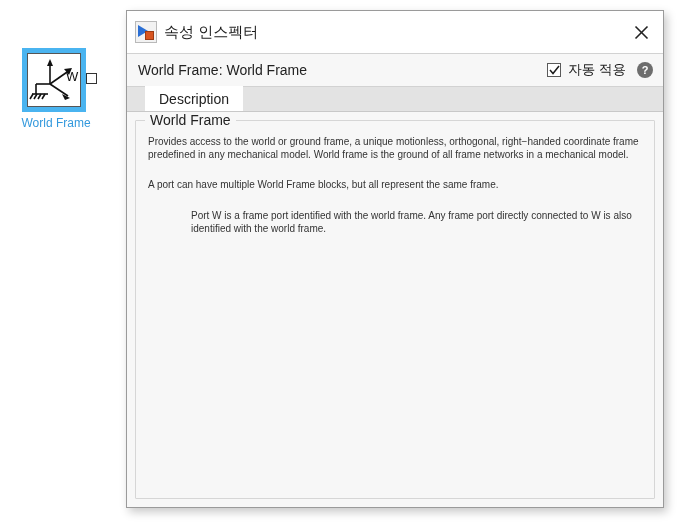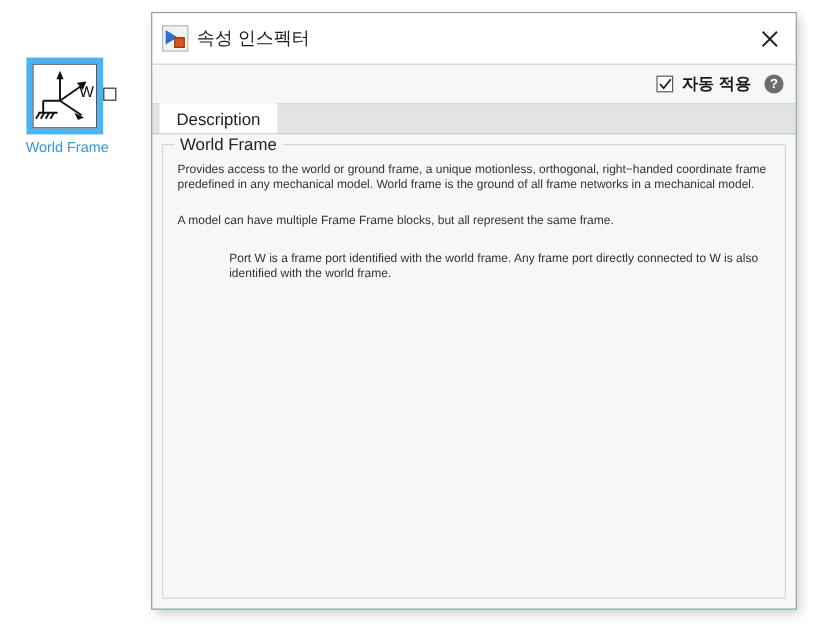--- a/index.html
+++ b/index.html
@@ -176,21 +176,20 @@
     position: relative;
     cursor: pointer;
     flex: none;
   }
   .chk-box svg { position: absolute; left: 1px; top: 1px; }
   #auto-apply-label {
     font-size: 13.5px;
     color: #1a1a1a;
     white-space: nowrap;
     cursor: pointer;
-    font-weight: bold;
   }
   #help-icon {
     width: 16px; height: 16px;
     border-radius: 50%;
     background: #6d6d6d;
     color: #ffffff;
     font-size: 11px;
     font-weight: bold;
     display: flex;
     align-items: center;
@@ -215,20 +214,21 @@
   .tab {
     height: 25px;
     padding: 0 14px;
     display: flex;
     align-items: center;
     font-size: 14px;
     color: #222222;
     background: #e3e3e3;
     cursor: pointer;
     white-space: nowrap;
+    margin-left: 12px;
   }
   .tab.active {
     background: #ffffff;
   }
 
   
   #tabpanel {
     flex: 1;
     background: #f7f7f7;
     padding: 8px 8px 8px 8px;
@@ -305,37 +305,38 @@
     <div id="title-text">속성 인스펙터</div>
     <div id="close-btn">
       <svg width="15" height="15" viewBox="0 0 15 15">
         <line x1="1.5" y1="1.5" x2="13.5" y2="13.5" stroke="#222222" stroke-width="1.6"></line>
         <line x1="13.5" y1="1.5" x2="1.5" y2="13.5" stroke="#222222" stroke-width="1.6"></line>
       </svg>
     </div>
   </div>
 
   <div id="subheader">
+    <div id="subheader-title">World Frame: World Frame</div>
     <div id="subheader-right">
       <div class="chk-box">
         <svg width="11" height="11" viewBox="0 0 11 11">
           <polyline points="1,5 4,8.5 10,1" fill="none" stroke="#1a1a1a" stroke-width="1.5"></polyline>
         </svg>
       </div>
       <div id="auto-apply-label">자동 적용</div>
       <div id="help-icon">?</div>
     </div>
   </div>
 
   <div id="tabstrip">
     <div class="tab active">Description</div>
   </div>
 
   <div id="tabpanel">
     <div id="groupbox">
       <div id="group-legend">World Frame</div>
       <p class="para">Provides access to the world or ground frame, a unique motionless, orthogonal, right−handed coordinate frame predefined in any mechanical model. World frame is the ground of all frame networks in a mechanical model.</p>
-      <p class="para">A model can have multiple Frame Frame blocks, but all represent the same frame.</p>
+      <p class="para">A port can have multiple World Frame blocks, but all represent the same frame.</p>
       <p class="para">Port W is a frame port identified with the world frame. Any frame port directly connected to W is also identified with the world frame.</p>
     </div>
   </div>
 
 </div>
 
 </body></html>

